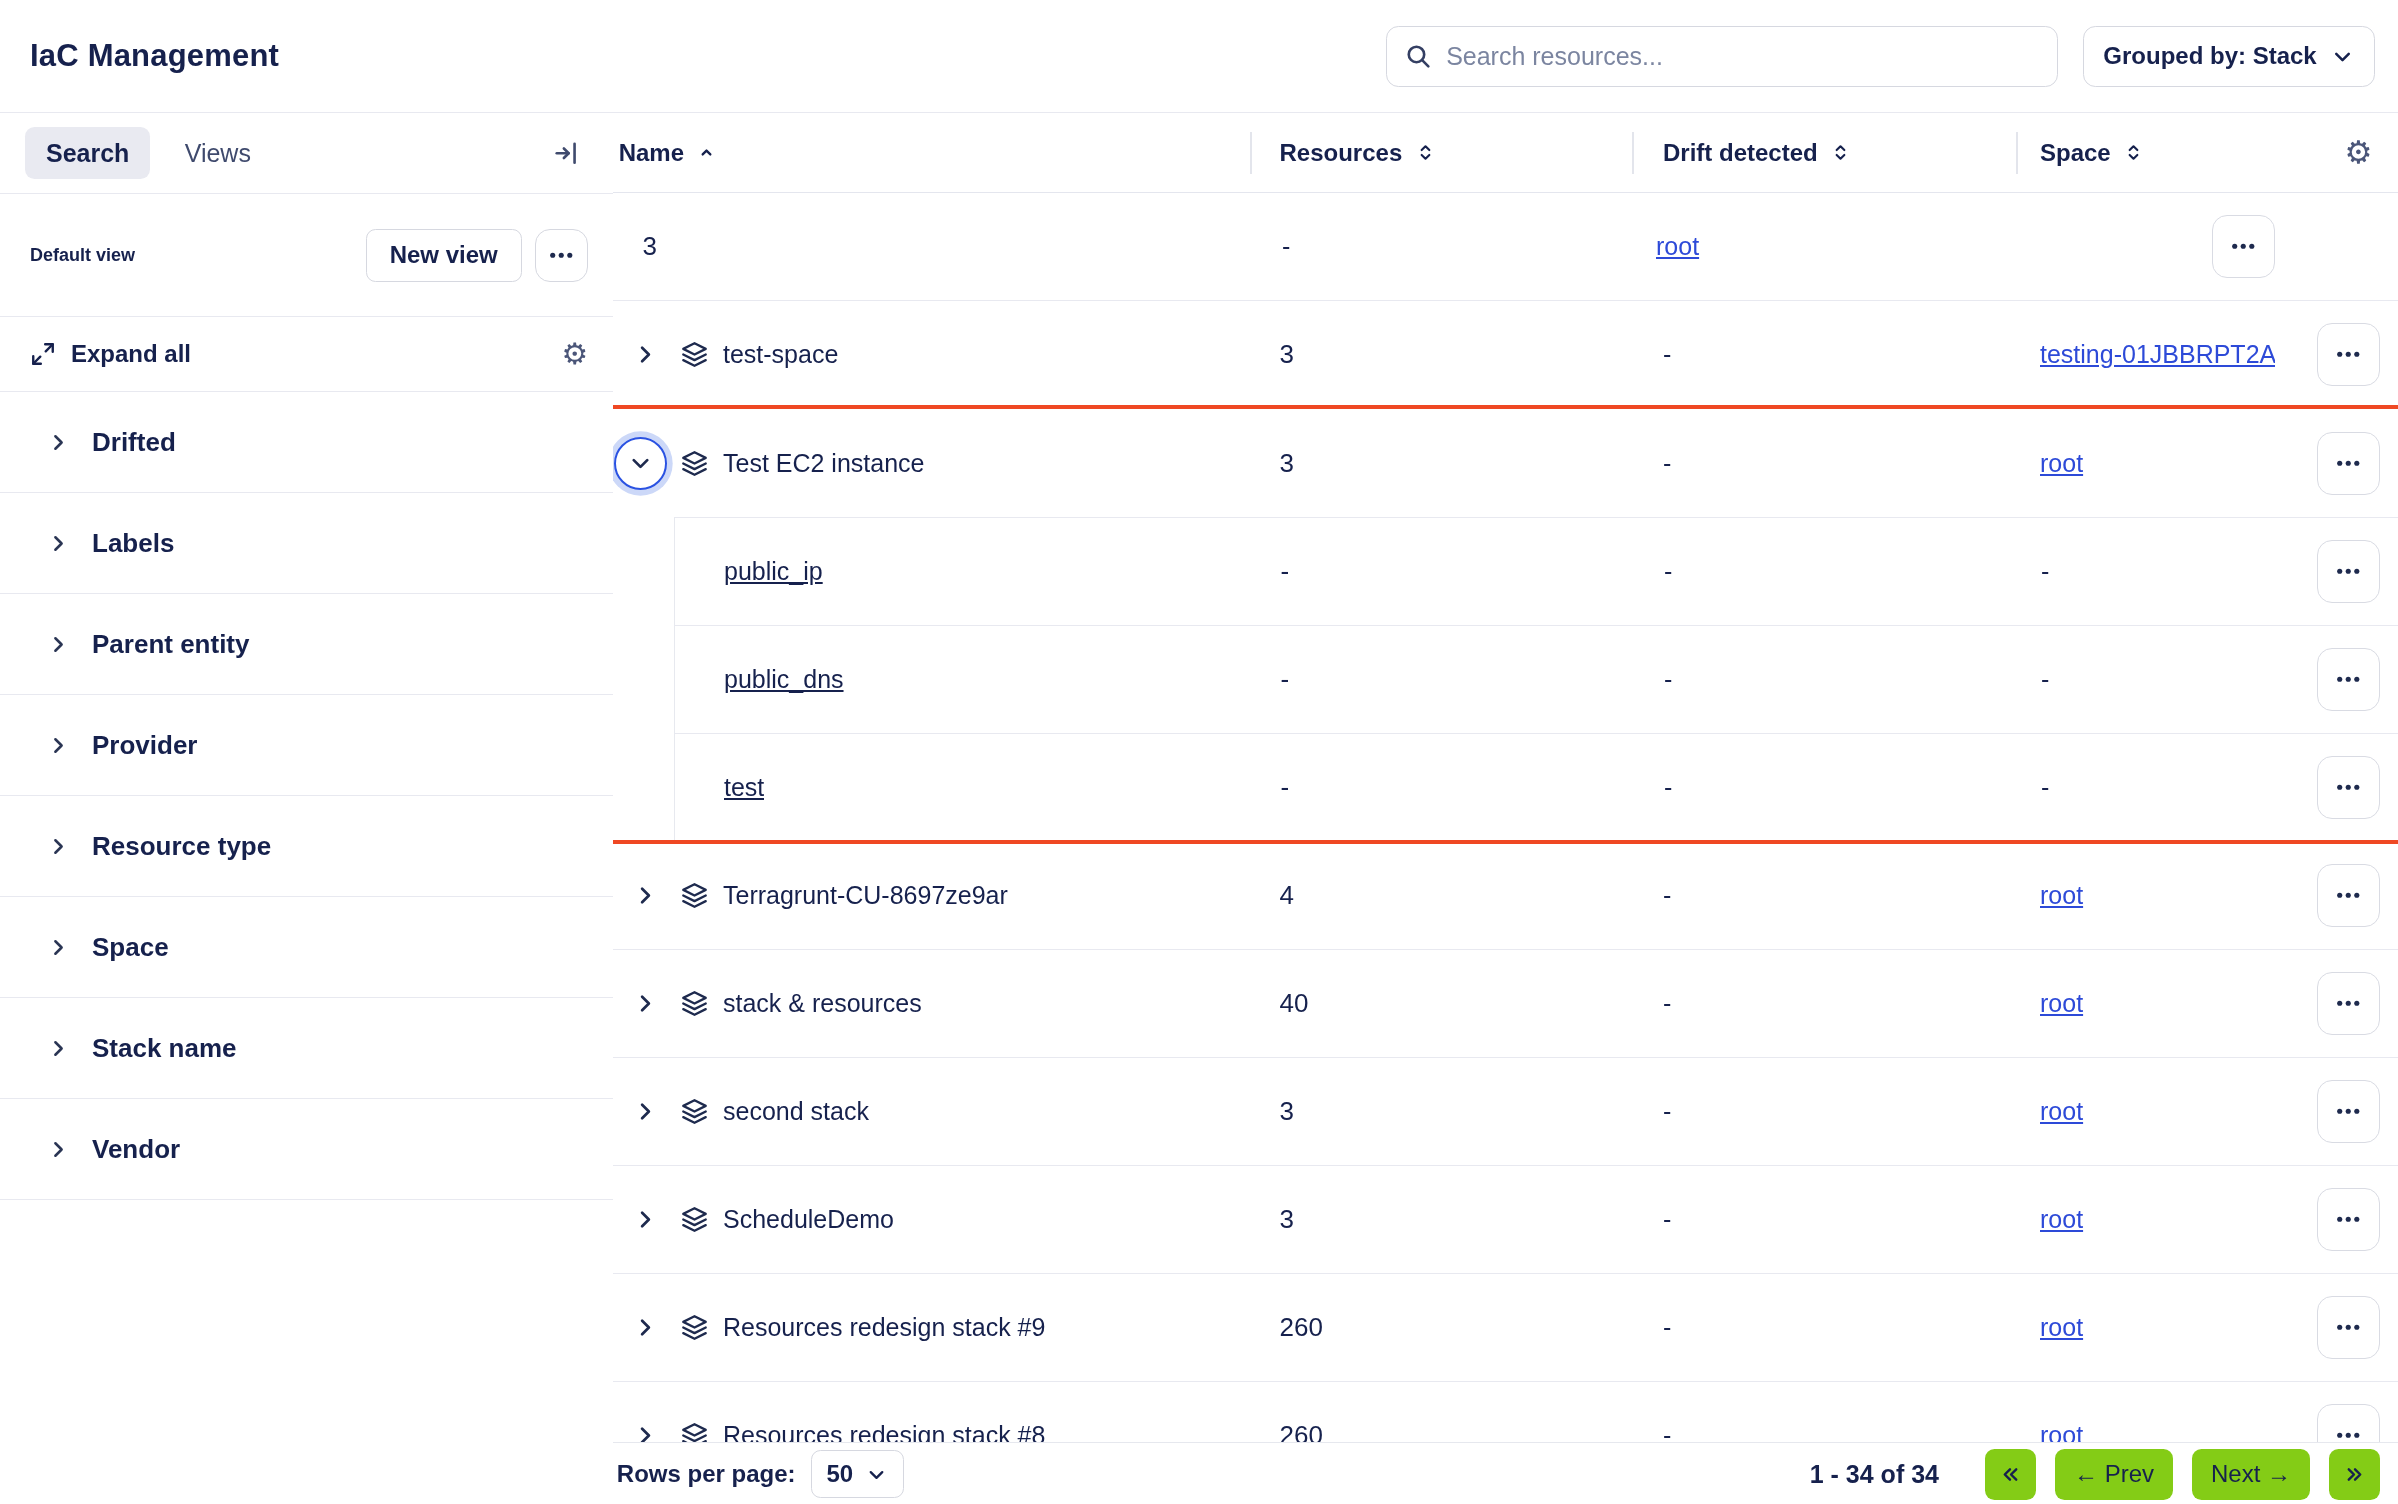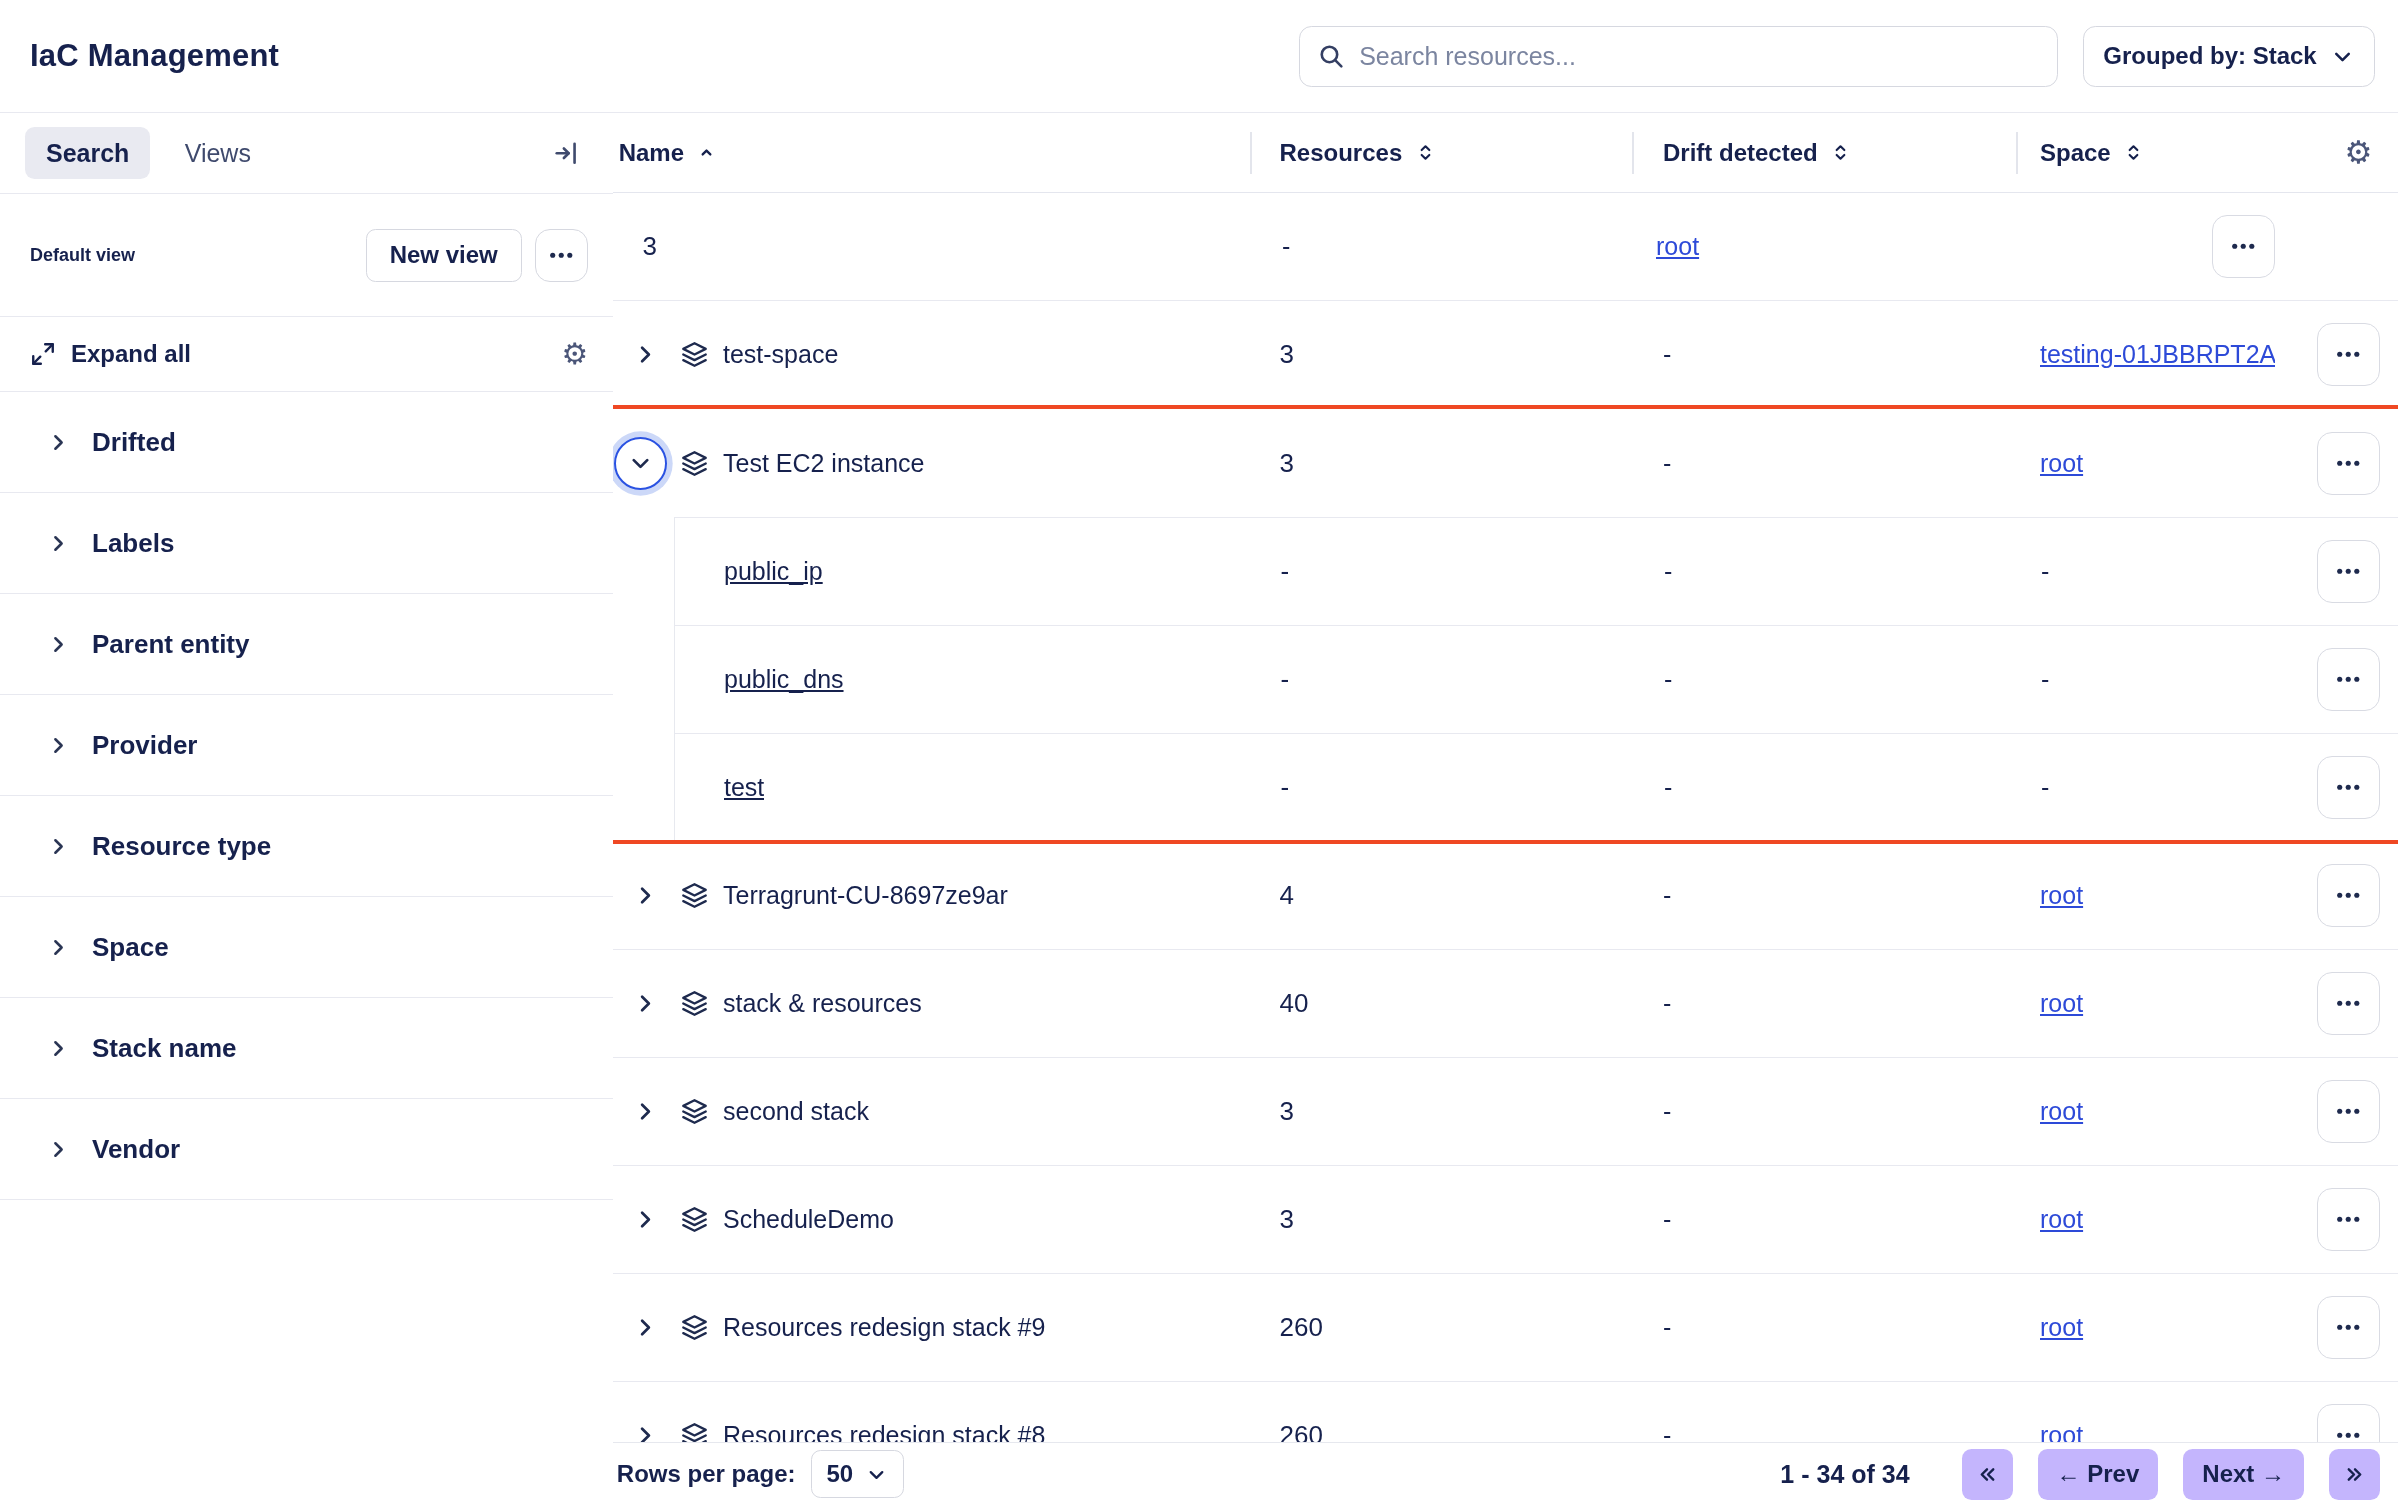--- a/index.html
+++ b/index.html
@@ -15,21 +15,21 @@
   html,body{width:2399px;height:1505px;overflow:hidden;background:#fff;}
   body{font-family:"Liberation Sans","DejaVu Sans",sans-serif;color:var(--text);}
   .app{width:2399px;height:1505px;display:flex;flex-direction:column;background:#fff;}
   svg{display:block;}
   button{font-family:inherit;color:inherit;background:none;border:none;cursor:pointer;}
 
   
   .topbar{height:113px;flex:0 0 113px;display:flex;align-items:center;padding:0 24px 0 30px;border-bottom:1.9px solid var(--border);}
   .page-title{font-size:31px;font-weight:700;letter-spacing:0.2px;}
   .spacer{flex:1;}
-  .search-box{width:759px;height:61px;border:1.9px solid var(--btnborder);border-radius:12.4px;display:flex;align-items:center;padding:0 17px;margin-right:25px;background:#fff;}
+  .search-box{width:672px;height:61px;border:1.9px solid var(--btnborder);border-radius:12.4px;display:flex;align-items:center;padding:0 17px;margin-right:25px;background:#fff;}
   .search-box svg{flex:0 0 auto;margin-right:13.3px;}
   .search-box input{border:none;outline:none;flex:1;font-size:25px;font-family:inherit;color:var(--text);background:transparent;}
   .search-box input::placeholder{color:#7b85a0;}
   .grouped-btn{height:61px;border:1.9px solid var(--btnborder);border-radius:12.4px;display:flex;align-items:center;gap:13.3px;padding:0 19px;font-size:24px;font-weight:600;color:var(--text);background:#fff;}
 
   
   .page-body{flex:1;display:flex;min-height:0;}
   .sidebar{width:613px;flex:0 0 613px;}
   .main{flex:1;min-width:0;display:flex;flex-direction:column;}
 
@@ -83,21 +83,21 @@
   .row.child{grid-template-columns:576px 381px 384px 1fr 105px;border-bottom:none;border-top:1.9px solid var(--border);}
   .row.child .cell-name{padding-left:34px;}
   .child-link{text-decoration:underline;cursor:pointer;}
   .annotation{position:absolute;left:-13.3px;right:-7.6px;top:-3.8px;bottom:-2.9px;border:4.8px solid var(--red);border-radius:9.5px;pointer-events:none;z-index:4;}
 
   
   .tfoot{height:63px;flex:0 0 63px;border-top:1.9px solid #e6e8ee;display:flex;align-items:center;padding:0 19px 0 3.8px;background:#fff;}
   .rpp-label{font-size:24px;font-weight:600;}
   .rpp-select{height:48px;margin-left:15px;border:1.9px solid var(--btnborder);border-radius:9.5px;display:flex;align-items:center;gap:11.4px;padding:0 15px;font-size:24px;font-weight:600;background:#fff;}
   .range{font-size:25px;font-weight:700;margin-right:27px;}
-  .pg-btn{height:51px;border-radius:9.5px;background:#c4b5fd;display:flex;align-items:center;justify-content:center;font-size:24px;font-weight:700;color:var(--text);padding:0 19px;margin-left:25px;}
+  .pg-btn{height:51px;border-radius:9.5px;background:#84cc16;display:flex;align-items:center;justify-content:center;font-size:24px;font-weight:400;color:var(--text);padding:0 19px;margin-left:19px;}
   .pg-btn.sq{width:51px;padding:0;}
 </style>
 </head>
 <body>
 
 <div class="app">
 
   <header class="topbar">
     <h1 class="page-title">IaC Management</h1>
     <div class="spacer"></div>

